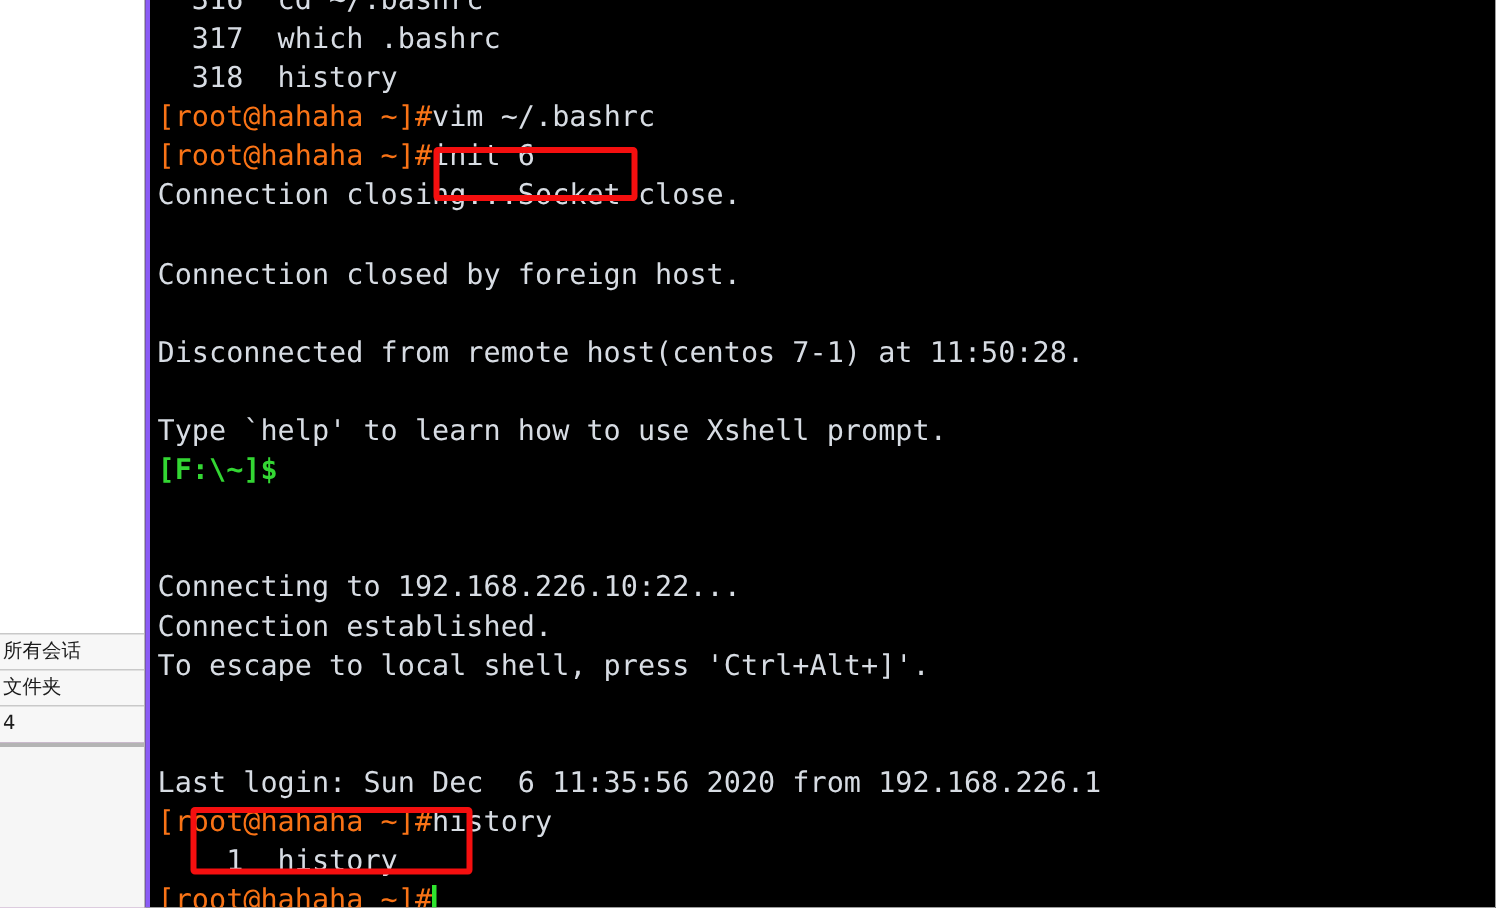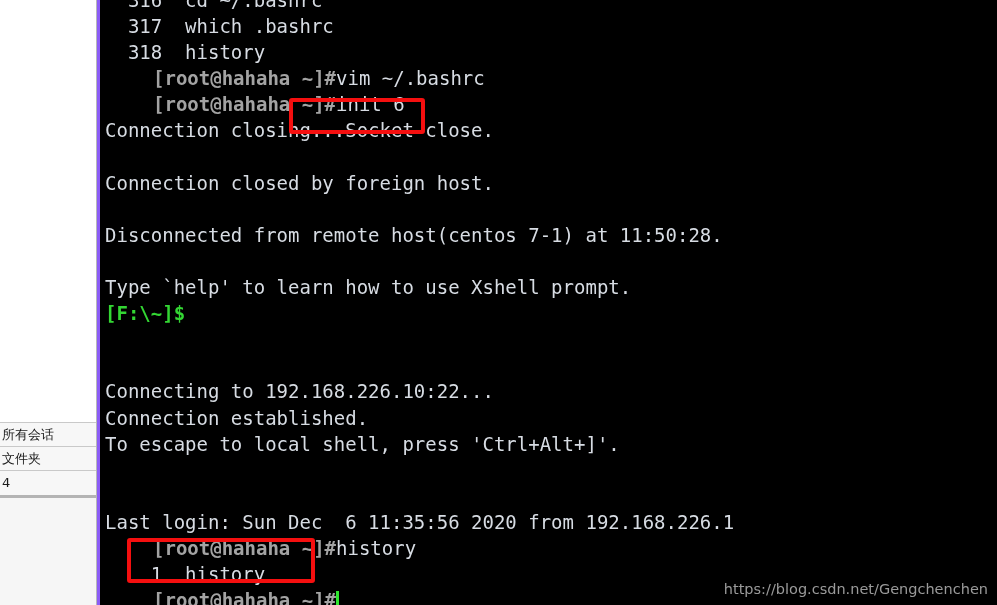--- a/index.html
+++ b/index.html
@@ -77,21 +77,21 @@
     font-size: 19px;
     line-height: 26.1px;
     letter-spacing: 0px;
     white-space: pre;
   }
   .tline {
     height: 26.1px;
     color: #d8dee9;
   }
   .seg-white   { color: #d7dce3; }
-  .seg-prompt  { color: #a3a3a3; font-weight: bold; margin-left: 48px; }
+  .seg-prompt  { color: #f97316; font-weight: normal; }
   .seg-green   { color: #33d633; font-weight: bold; }
 
   .cursor {
     display: inline-block;
     width: 3px;
     height: 19px;
     background: #2ee52e;
     vertical-align: -3px;
   }
 
@@ -145,16 +145,15 @@
     </div>
     <div id="sidebar-footer"></div>
   </div>
 
   <div id="terminal">
     <div id="term-lines"><div class="tline"><span class="seg-white">  316  cd ~/.bashrc</span></div><div class="tline"><span class="seg-white">  317  which .bashrc</span></div><div class="tline"><span class="seg-white">  318  history</span></div><div class="tline"><span class="seg-prompt">[root@hahaha ~]#</span><span class="seg-white">vim ~/.bashrc</span></div><div class="tline"><span class="seg-prompt">[root@hahaha ~]#</span><span class="seg-white">init 6</span></div><div class="tline"><span class="seg-white">Connection closing...Socket close.</span></div><div class="tline"><span class="seg-white"></span></div><div class="tline"><span class="seg-white">Connection closed by foreign host.</span></div><div class="tline"><span class="seg-white"></span></div><div class="tline"><span class="seg-white">Disconnected from remote host(centos 7-1) at 11:50:28.</span></div><div class="tline"><span class="seg-white"></span></div><div class="tline"><span class="seg-white">Type `help' to learn how to use Xshell prompt.</span></div><div class="tline"><span class="seg-green">[F:\~]$</span></div><div class="tline"><span class="seg-white"></span></div><div class="tline"><span class="seg-white"></span></div><div class="tline"><span class="seg-white">Connecting to 192.168.226.10:22...</span></div><div class="tline"><span class="seg-white">Connection established.</span></div><div class="tline"><span class="seg-white">To escape to local shell, press 'Ctrl+Alt+]'.</span></div><div class="tline"><span class="seg-white"></span></div><div class="tline"><span class="seg-white"></span></div><div class="tline"><span class="seg-white">Last login: Sun Dec  6 11:35:56 2020 from 192.168.226.1</span></div><div class="tline"><span class="seg-prompt">[root@hahaha ~]#</span><span class="seg-white">history</span></div><div class="tline"><span class="seg-white">    1  history</span></div><div class="tline"><span class="seg-prompt">[root@hahaha ~]#</span><span class="cursor"></span></div></div>
 
     <div class="redbox" id="redbox-init" style="border-color: rgb(245, 15, 15);"></div>
     <div class="redbox" id="redbox-history" style="border-color: rgb(245, 15, 15);"></div>
 
-    <div id="watermark">https://blog.csdn.net/Gengchenchen</div>
   </div>
 
 </div>
 
 </body></html>

